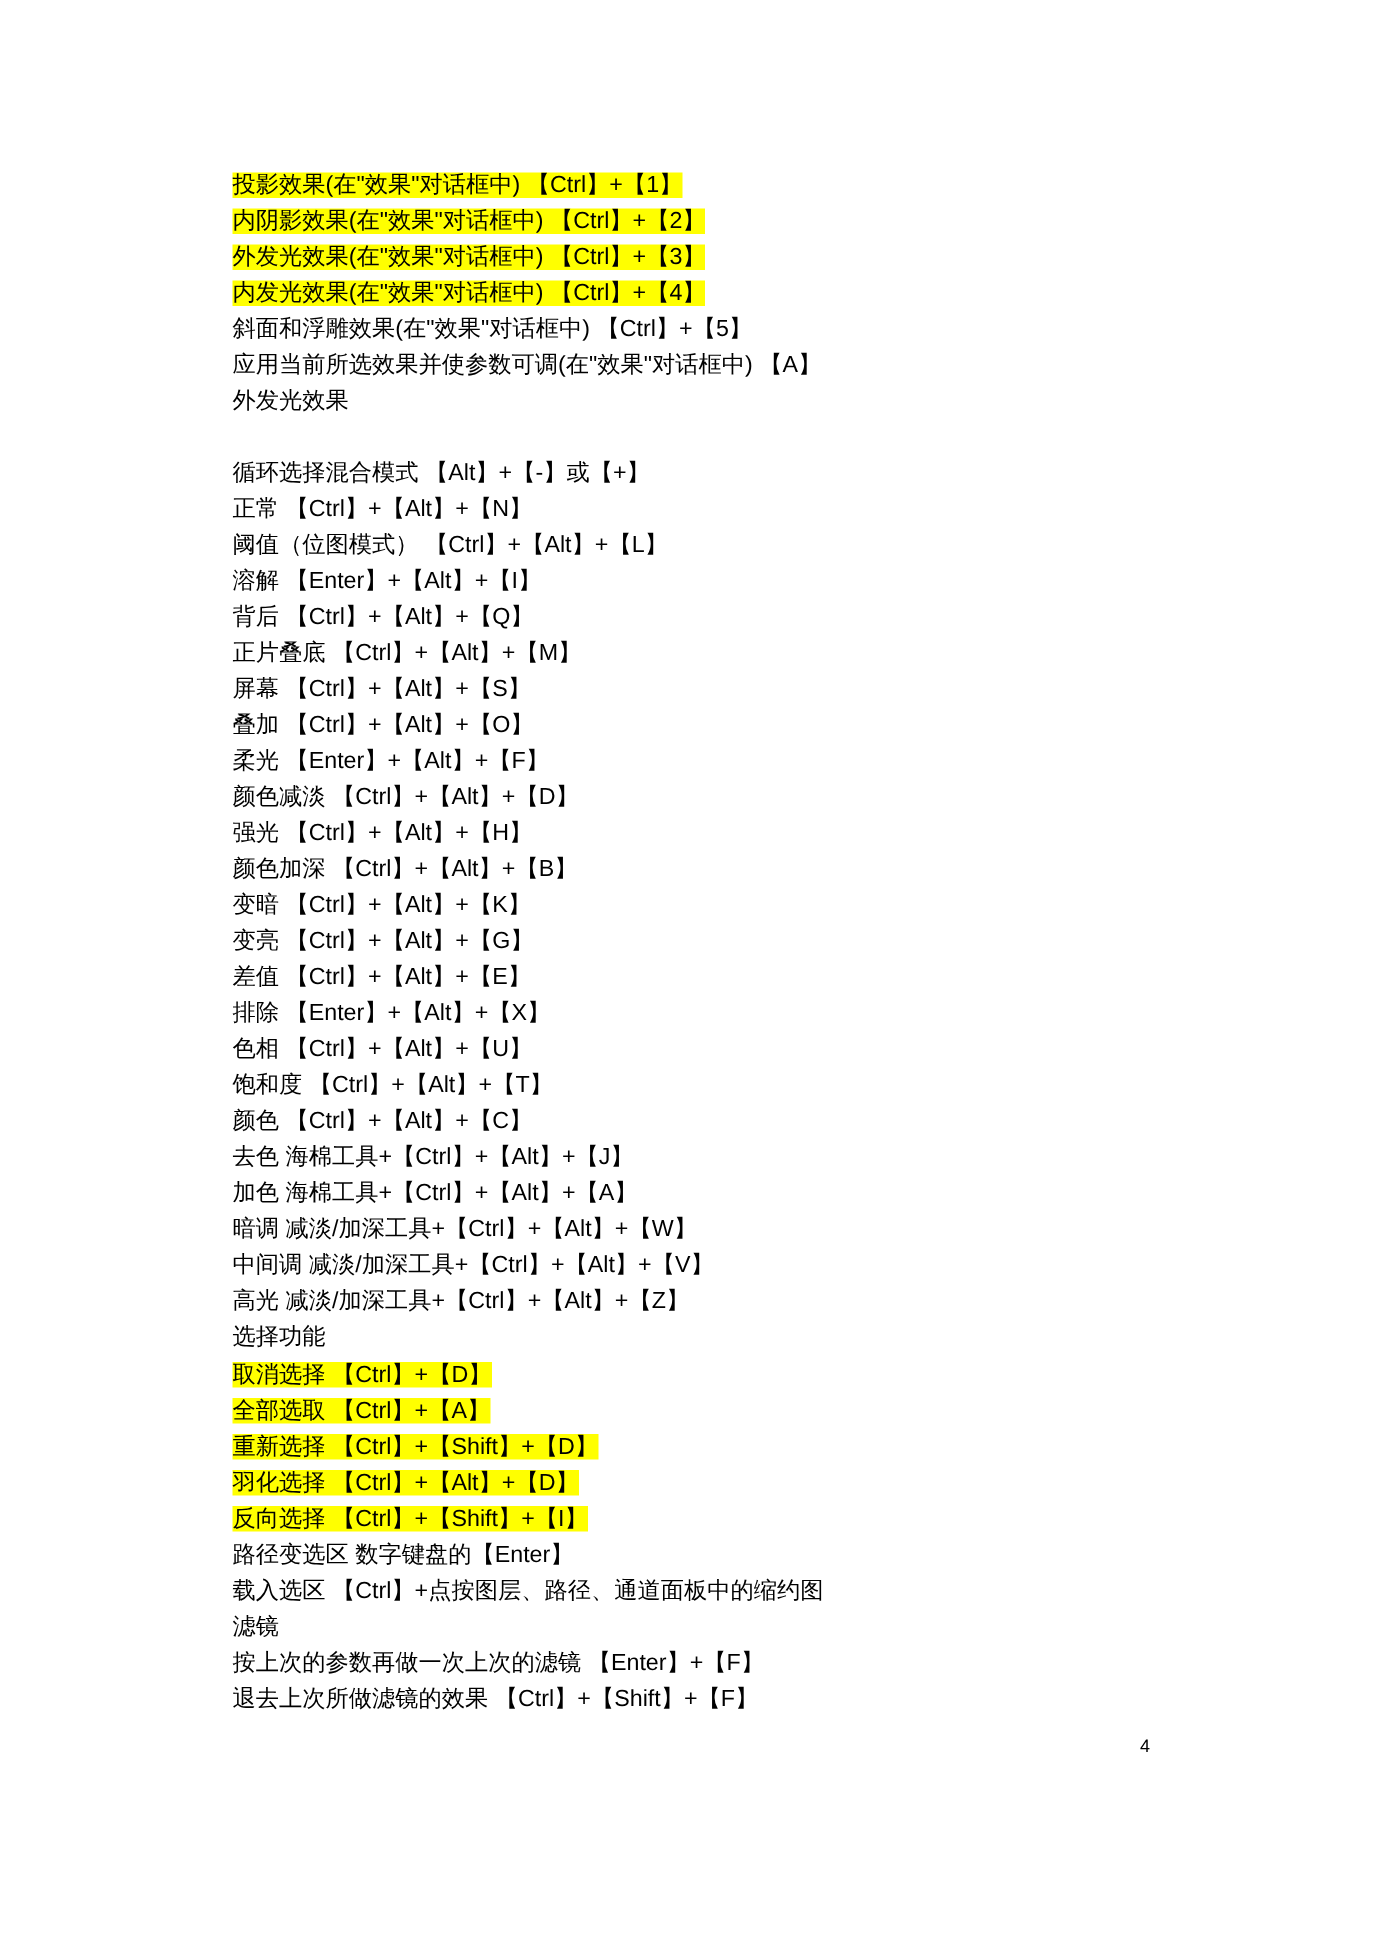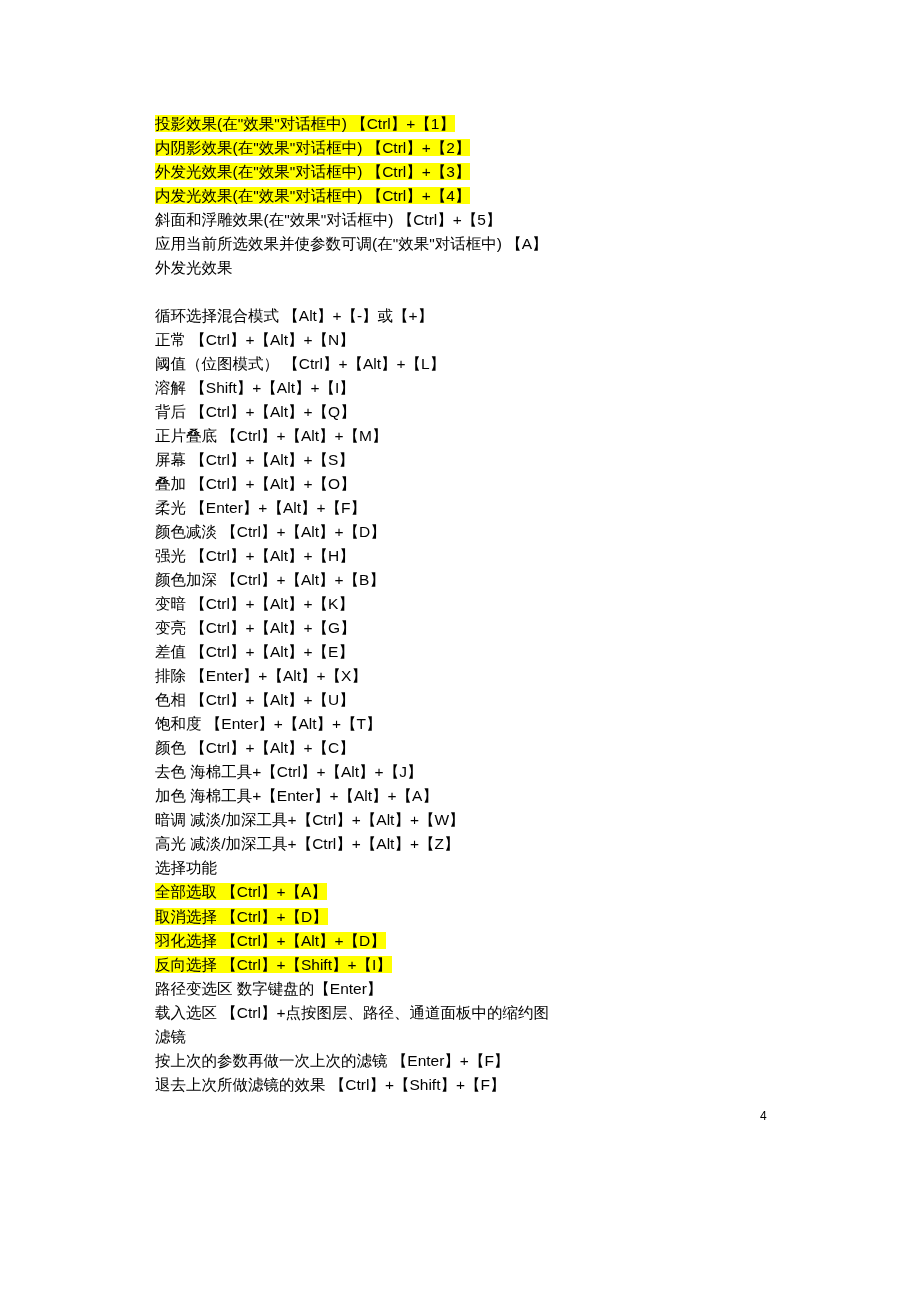--- a/index.html
+++ b/index.html
@@ -38,43 +38,45 @@
       <div class="line"><span class="hl">内阴影效果(在"效果"对话框中) 【Ctrl】+【2】 </span></div>
       <div class="line"><span class="hl">外发光效果(在"效果"对话框中) 【Ctrl】+【3】 </span></div>
       <div class="line"><span class="hl">内发光效果(在"效果"对话框中) 【Ctrl】+【4】 </span></div>
       <div class="line">斜面和浮雕效果(在"效果"对话框中) 【Ctrl】+【5】</div>
       <div class="line">应用当前所选效果并使参数可调(在"效果"对话框中) 【A】</div>
       <div class="line">外发光效果</div>
       <div class="break"></div>
       <div class="line">循环选择混合模式 【Alt】+【-】或【+】</div>
       <div class="line">正常 【Ctrl】+【Alt】+【N】</div>
       <div class="line">阈值（位图模式） 【Ctrl】+【Alt】+【L】</div>
-      <div class="line">溶解 【Shift】+【Alt】+【I】</div>
+      <div class="line">溶解 【Enter】+【Alt】+【I】</div>
       <div class="line">背后 【Ctrl】+【Alt】+【Q】</div>
       <div class="line">正片叠底 【Ctrl】+【Alt】+【M】</div>
       <div class="line">屏幕 【Ctrl】+【Alt】+【S】</div>
       <div class="line">叠加 【Ctrl】+【Alt】+【O】</div>
       <div class="line">柔光 【Enter】+【Alt】+【F】</div>
       <div class="line">颜色减淡 【Ctrl】+【Alt】+【D】</div>
       <div class="line">强光 【Ctrl】+【Alt】+【H】</div>
       <div class="line">颜色加深 【Ctrl】+【Alt】+【B】</div>
       <div class="line">变暗 【Ctrl】+【Alt】+【K】</div>
       <div class="line">变亮 【Ctrl】+【Alt】+【G】</div>
       <div class="line">差值 【Ctrl】+【Alt】+【E】</div>
       <div class="line">排除 【Enter】+【Alt】+【X】</div>
       <div class="line">色相 【Ctrl】+【Alt】+【U】</div>
-      <div class="line">饱和度 【Enter】+【Alt】+【T】</div>
+      <div class="line">饱和度 【Ctrl】+【Alt】+【T】</div>
       <div class="line">颜色 【Ctrl】+【Alt】+【C】</div>
       <div class="line">去色 海棉工具+【Ctrl】+【Alt】+【J】</div>
-      <div class="line">加色 海棉工具+【Enter】+【Alt】+【A】</div>
+      <div class="line">加色 海棉工具+【Ctrl】+【Alt】+【A】</div>
       <div class="line">暗调 减淡/加深工具+【Ctrl】+【Alt】+【W】</div>
+      <div class="line">中间调 减淡/加深工具+【Ctrl】+【Alt】+【V】</div>
       <div class="line">高光 减淡/加深工具+【Ctrl】+【Alt】+【Z】</div>
       <div class="line">选择功能</div>
+      <div class="line"><span class="hl">取消选择 【Ctrl】+【D】 </span></div>
       <div class="line"><span class="hl">全部选取 【Ctrl】+【A】 </span></div>
-      <div class="line"><span class="hl">取消选择 【Ctrl】+【D】 </span></div>
+      <div class="line"><span class="hl">重新选择 【Ctrl】+【Shift】+【D】 </span></div>
       <div class="line"><span class="hl">羽化选择 【Ctrl】+【Alt】+【D】 </span></div>
       <div class="line"><span class="hl">反向选择 【Ctrl】+【Shift】+【I】 </span></div>
       <div class="line">路径变选区 数字键盘的【Enter】</div>
       <div class="line">载入选区 【Ctrl】+点按图层、路径、通道面板中的缩约图</div>
       <div class="line">滤镜</div>
       <div class="line">按上次的参数再做一次上次的滤镜 【Enter】+【F】</div>
       <div class="line">退去上次所做滤镜的效果 【Ctrl】+【Shift】+【F】</div>
     </div>
 </div>
 <div class="pn-wrap">

